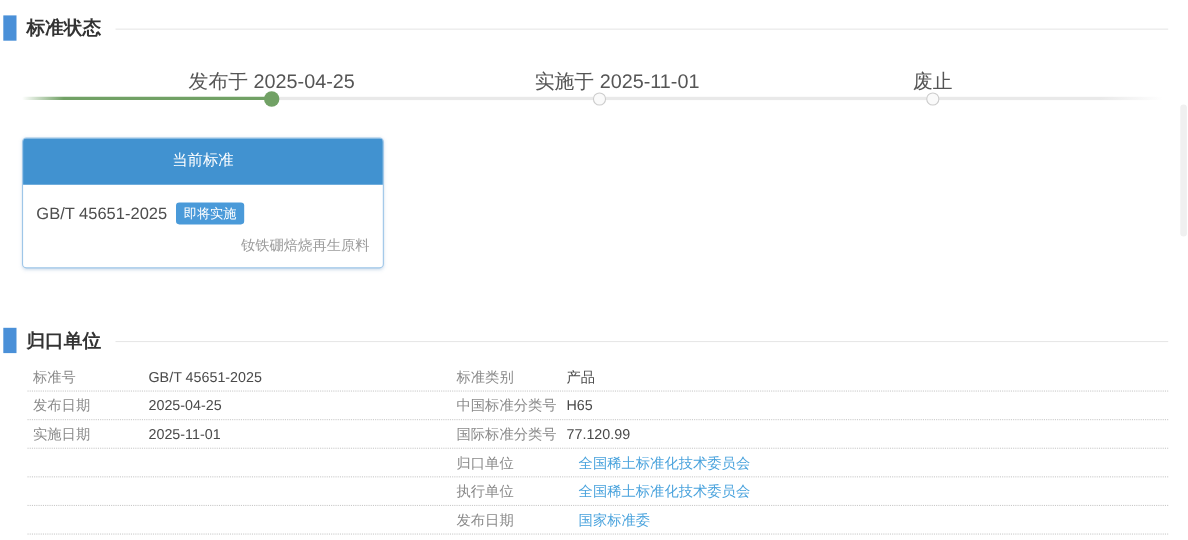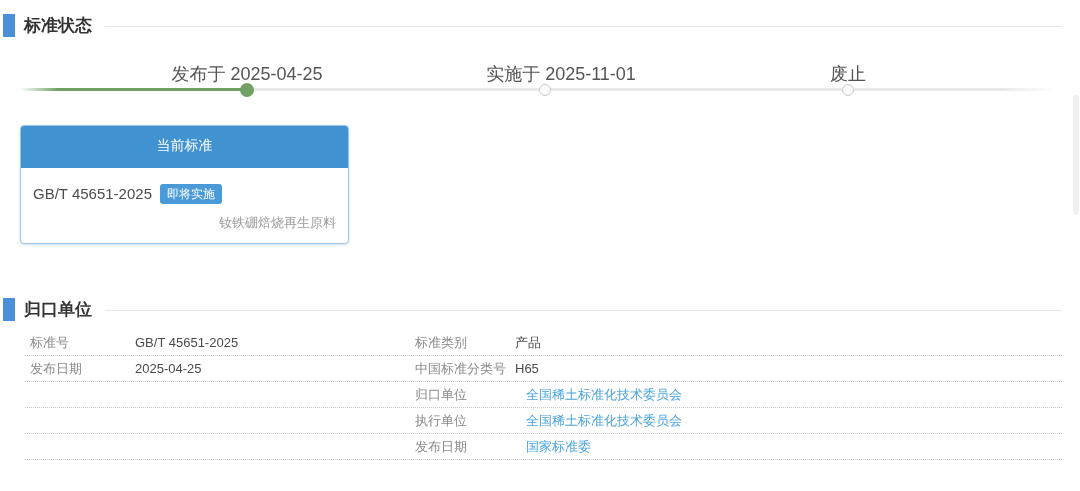--- a/index.html
+++ b/index.html
@@ -114,20 +114,26 @@
       <span class="cell-label">标准类别</span>
       <span class="cell-value">产品</span>
     </div>
     <div class="info-row">
       <span class="cell-label">发布日期</span>
       <span class="cell-value">2025-04-25</span>
       <span class="cell-label">中国标准分类号</span>
       <span class="cell-value">H65</span>
     </div>
     <div class="info-row">
+      <span class="cell-label">实施日期</span>
+      <span class="cell-value">2025-11-01</span>
+      <span class="cell-label">国际标准分类号</span>
+      <span class="cell-value">77.120.99</span>
+    </div>
+    <div class="info-row">
       <span class="cell-label"></span>
       <span class="cell-value"></span>
       <span class="cell-label">归口单位</span>
       <span class="cell-value link">全国稀土标准化技术委员会</span>
     </div>
     <div class="info-row">
       <span class="cell-label"></span>
       <span class="cell-value"></span>
       <span class="cell-label">执行单位</span>
       <span class="cell-value link">全国稀土标准化技术委员会</span>

